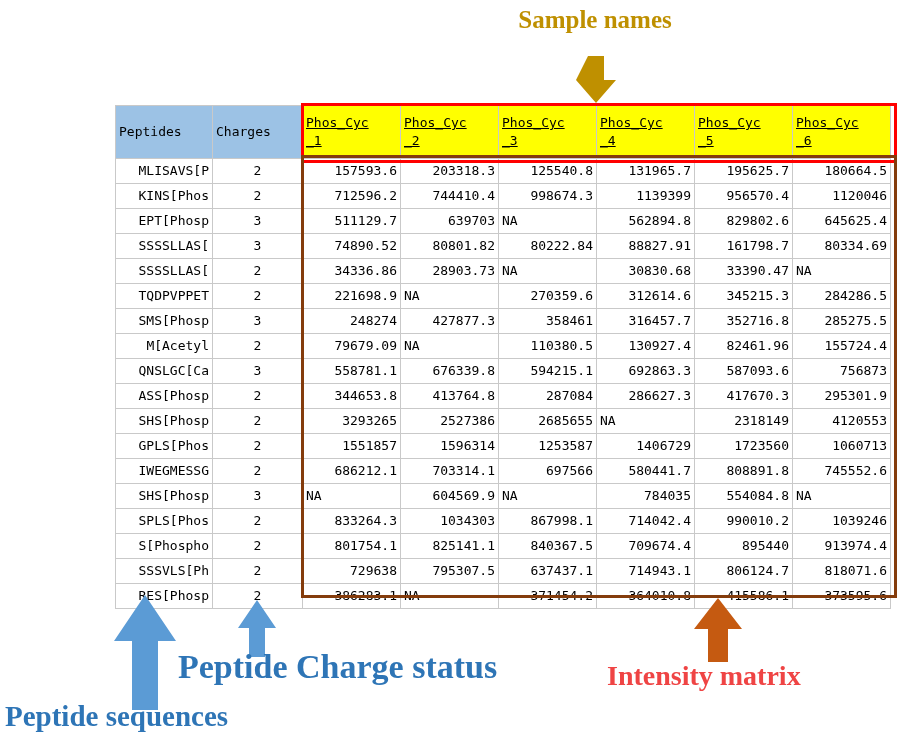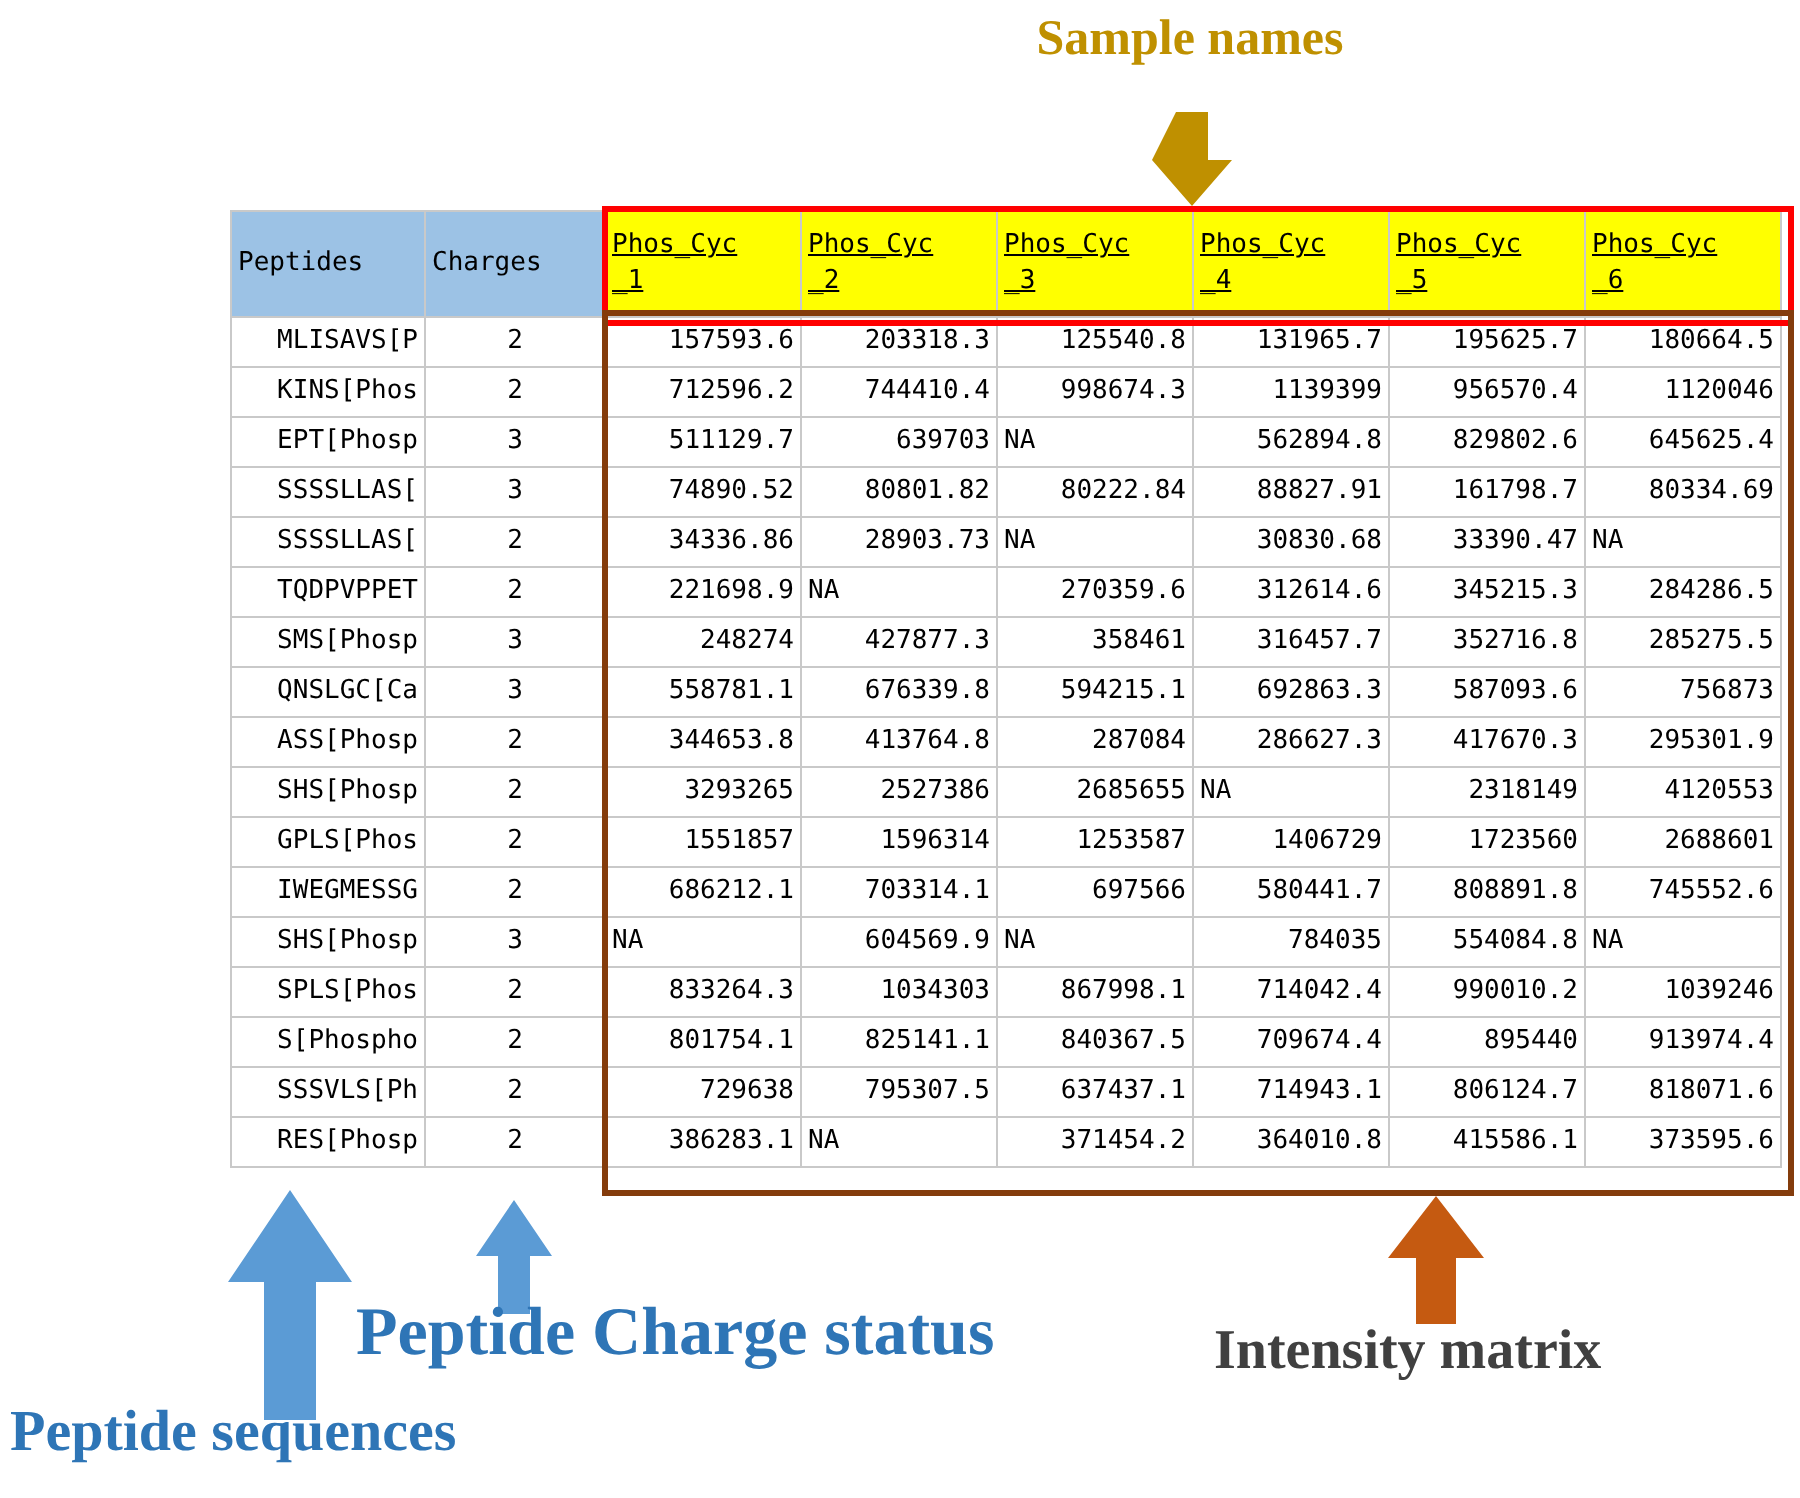--- a/index.html
+++ b/index.html
@@ -3,21 +3,21 @@
 <meta charset="utf-8">
 <style>
   html,body{margin:0;padding:0;}
   body{width:900px;height:749px;background:#ffffff;font-family:"Liberation Sans",sans-serif;}
   #canvas{position:relative;width:900px;height:749px;background:#ffffff;overflow:hidden;}
 
   .ann{position:absolute;font-family:"Liberation Serif",serif;font-weight:bold;white-space:nowrap;}
   #sample-names{left:430px;top:6px;width:330px;text-align:center;font-size:25px;color:#BF9000;}
   #peptide-charge{left:178px;top:648px;font-size:34px;color:#2E75B6;}
   #peptide-seq{left:5px;top:700px;font-size:29px;color:#2E75B6;}
-  #intensity-matrix{left:607px;top:660px;font-size:28px;color:#404040;}
+  #intensity-matrix{left:607px;top:660px;font-size:28px;color:#ef4444;}
 
   .arrow{position:absolute;}
 
   #sheet{position:absolute;left:115px;top:105px;}
   table{border-collapse:collapse;table-layout:fixed;padding-left:21px;}
   th,td{border:1px solid #c9c9c9;font:13px/1.35 "DejaVu Sans Mono",monospace;font-weight:normal;color:#000;padding:0 3px;white-space:nowrap;overflow:hidden;}
   thead th{height:52px;text-align:left;vertical-align:middle;}
   .pep-h,.chg-h{background:#9CC2E5;}
   .sample-h{background:#FFFF00;text-decoration:underline;}
   tbody td{height:24px;}
@@ -147,20 +147,30 @@
             <td class="pep">SMS[Phosp</td>
             <td class="chg">3</td>
             <td class="val">248274</td>
             <td class="val">427877.3</td>
             <td class="val">358461</td>
             <td class="val">316457.7</td>
             <td class="val">352716.8</td>
             <td class="val">285275.5</td>
           </tr>
           <tr>
+            <td class="pep">M[Acetyl</td>
+            <td class="chg">2</td>
+            <td class="val">79679.09</td>
+            <td class="val na">NA</td>
+            <td class="val">110380.5</td>
+            <td class="val">130927.4</td>
+            <td class="val">82461.96</td>
+            <td class="val">155724.4</td>
+          </tr>
+          <tr>
             <td class="pep">QNSLGC[Ca</td>
             <td class="chg">3</td>
             <td class="val">558781.1</td>
             <td class="val">676339.8</td>
             <td class="val">594215.1</td>
             <td class="val">692863.3</td>
             <td class="val">587093.6</td>
             <td class="val">756873</td>
           </tr>
           <tr>
@@ -184,21 +194,21 @@
             <td class="val">4120553</td>
           </tr>
           <tr>
             <td class="pep">GPLS[Phos</td>
             <td class="chg">2</td>
             <td class="val">1551857</td>
             <td class="val">1596314</td>
             <td class="val">1253587</td>
             <td class="val">1406729</td>
             <td class="val">1723560</td>
-            <td class="val">2688601</td>
+            <td class="val">1060713</td>
           </tr>
           <tr>
             <td class="pep">IWEGMESSG</td>
             <td class="chg">2</td>
             <td class="val">686212.1</td>
             <td class="val">703314.1</td>
             <td class="val">697566</td>
             <td class="val">580441.7</td>
             <td class="val">808891.8</td>
             <td class="val">745552.6</td>

